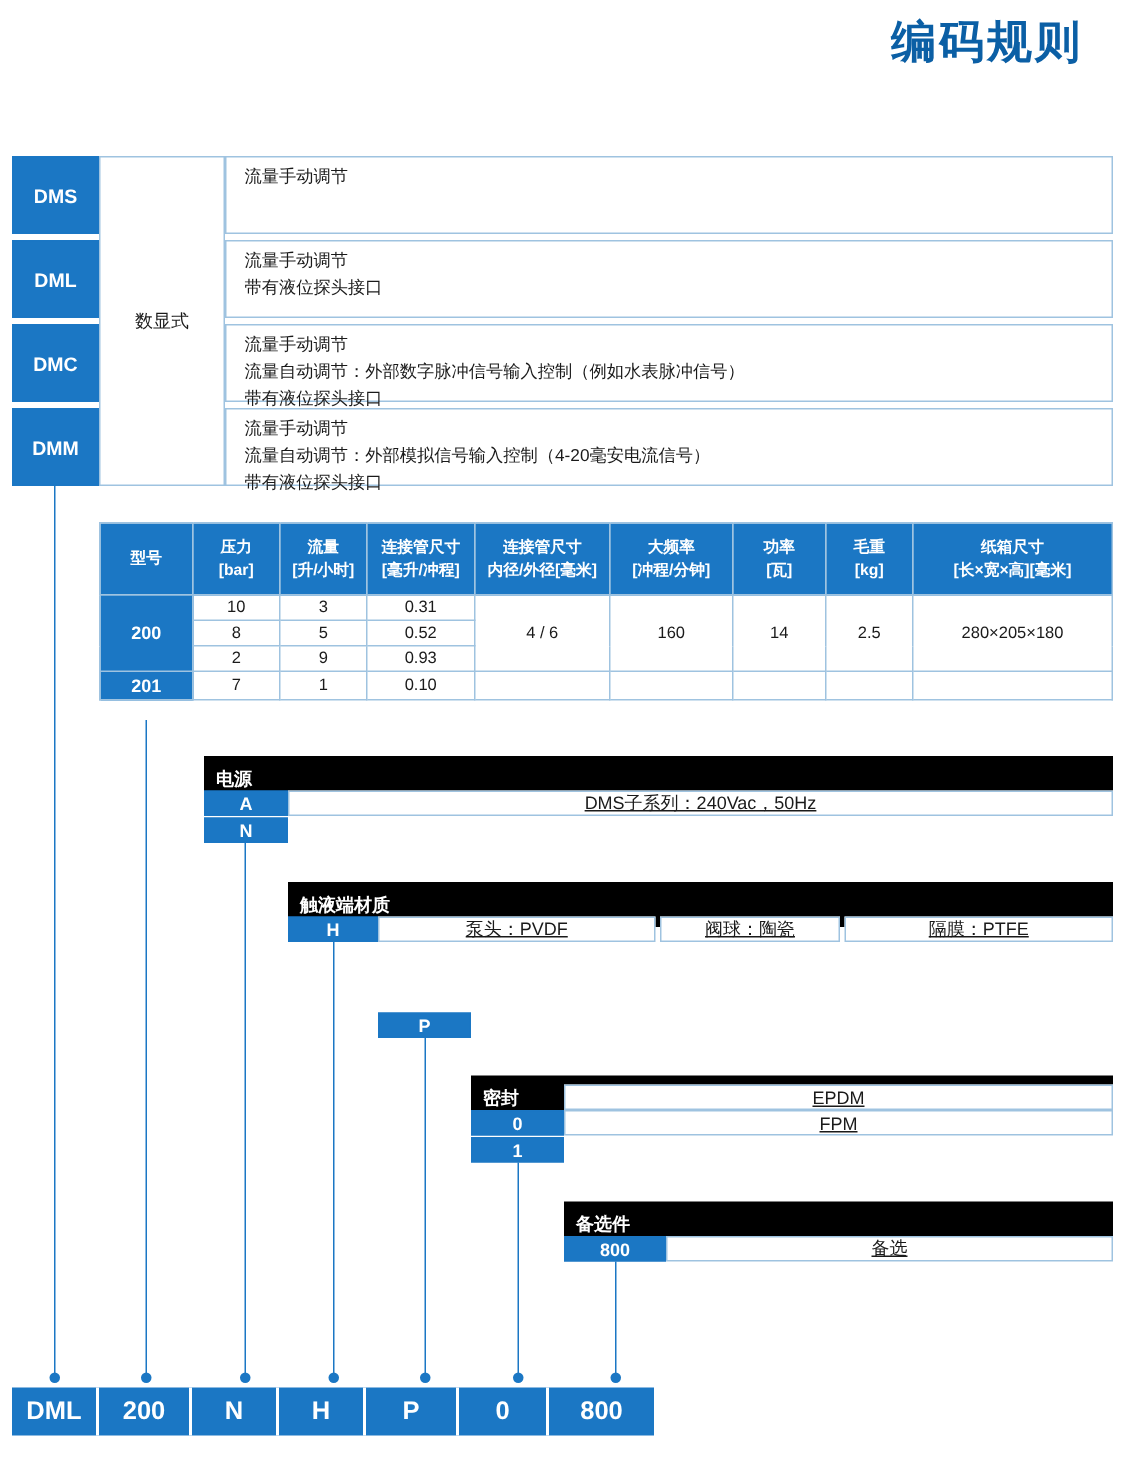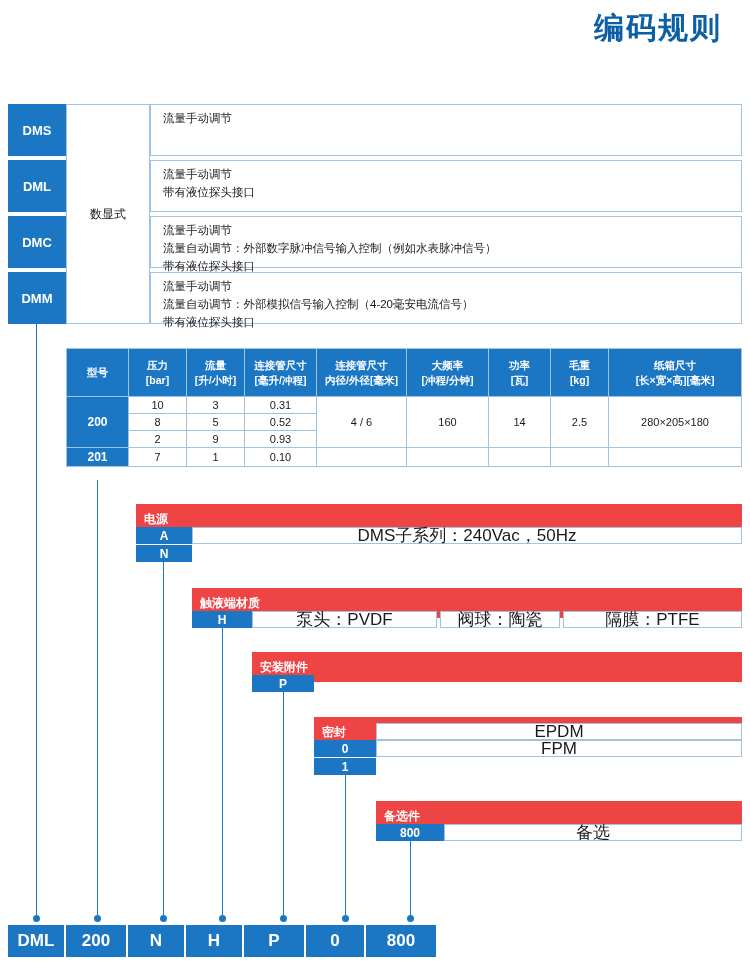--- a/index.html
+++ b/index.html
@@ -96,21 +96,21 @@
     color: #fff;
     font-weight: bold;
     font-size: 12px;
     width: 62px;
   }
   .spec tbody td { height: 17px; }
 
   
   .sub-title {
     position: absolute;
-    background: #ef4444;
+    background: #000000;
     color: #fff;
     font-size: 12px;
     font-weight: bold;
     display: flex; align-items: center;
     padding-left: 8px;
     height: 30px;
   }
   .row-code {
     position: absolute;
     background: #1b77c4;
@@ -118,23 +118,24 @@
     font-size: 12px;
     font-weight: bold;
     display: flex; align-items: center; justify-content: center;
     height: 17px;
     border: 1px solid #1b77c4;
   }
   .row-val {
     position: absolute;
     background: #fff;
     border: 1px solid #9fc3e0;
-    font-size: 17px;
+    font-size: 12px;
     display: flex; align-items: center; justify-content: center;
     height: 17px;
+    text-decoration: underline;
   }
 
   
   .vline {
     position: absolute;
     width: 1px;
     background: #1b77c4;
   }
   .dot {
     position: absolute;
@@ -248,21 +249,20 @@
   <div class="row-code" style="left:136px; top:527px; width:56px;">A</div>
   <div class="row-val" style="left:192px; top:527px; width:550px;">DMS子系列：240Vac，50Hz</div>
   <div class="row-code" style="left:136px; top:545px; width:56px;">N</div>
 
   <div class="sub-title" style="left:192px; top:588px; width:550px;">触液端材质</div>
   <div class="row-code" style="left:192px; top:611px; width:60px;">H</div>
   <div class="row-val" style="left:252px; top:611px; width:185px;">泵头：PVDF</div>
   <div class="row-val" style="left:440px; top:611px; width:120px;">阀球：陶瓷</div>
   <div class="row-val" style="left:563px; top:611px; width:179px;">隔膜：PTFE</div>
 
-  <div class="sub-title" style="left:252px; top:652px; width:490px;">安装附件</div>
   <div class="row-code" style="left:252px; top:675px; width:62px;">P</div>
 
   <div class="sub-title" style="left:314px; top:717px; width:428px;">密封</div>
   <div class="row-code" style="left:314px; top:740px; width:62px;">0</div>
   <div class="row-val" style="left:376px; top:740px; width:366px;">FPM</div>
   <div class="row-code" style="left:314px; top:758px; width:62px;">1</div>
   <div class="row-val" style="left:376px; top:723px; width:366px;">EPDM</div>
 
   <div class="sub-title" style="left:376px; top:801px; width:366px;">备选件</div>
   <div class="row-code" style="left:376px; top:824px; width:68px;">800</div>

